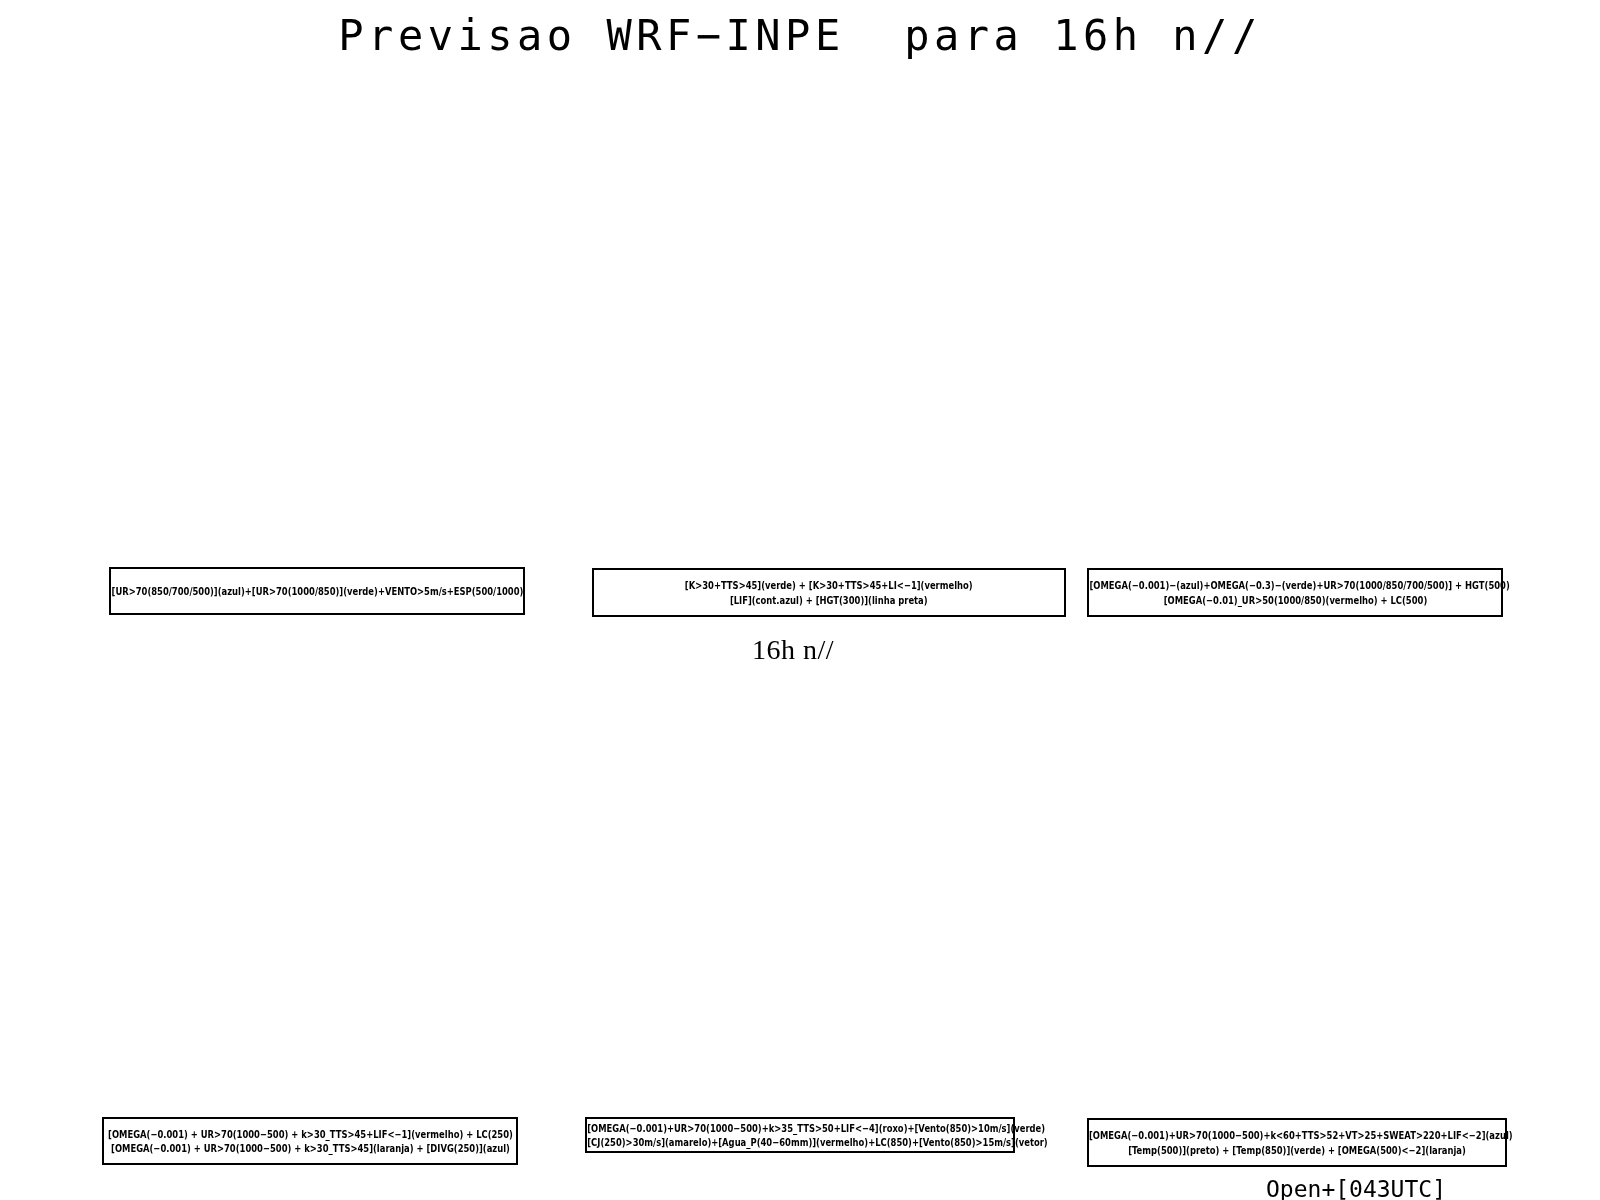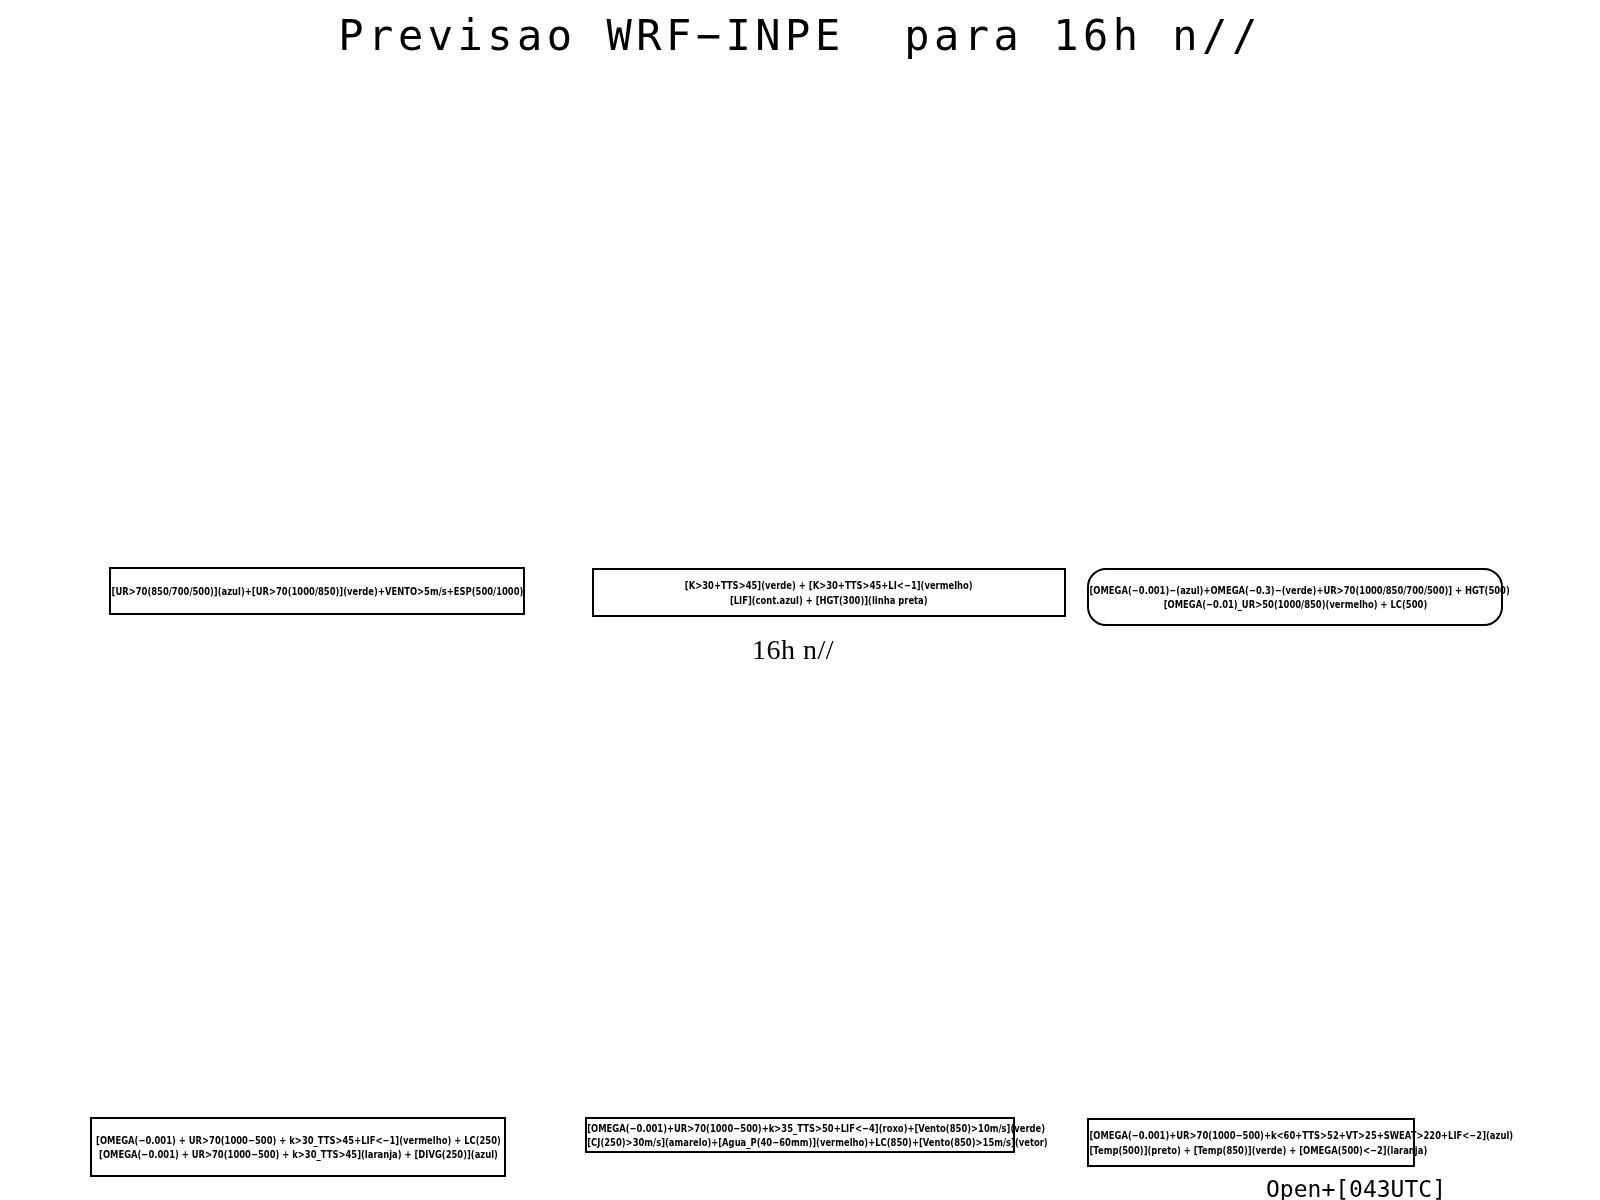--- a/index.html
+++ b/index.html
@@ -44,24 +44,24 @@
     font-family: "DejaVu Sans", sans-serif;
     font-weight: bold;
     font-size: 10.5px;
     line-height: 14.5px;
     white-space: nowrap;
     color: #000;
   }
   .legend-line:empty { display: none; }
   #box-top-left      { left: 97px;   top: 567px;  width: 416px; height: 48px; margin-left: 12px; }
   #box-top-center    { left: 592px;  top: 568px;  width: 474px; height: 49px; }
-  #box-top-right     { left: 1087px; top: 568px;  width: 416px; height: 58px; border-radius: 19px; }
-  #box-bottom-left   { left: 90px;   top: 1117px; width: 416px; height: 60px; }
+  #box-top-right     { left: 1087px; top: 568px;  width: 416px; height: 49px; }
+  #box-bottom-left   { left: 102px;   top: 1117px; width: 416px; height: 48px; }
   #box-bottom-center { left: 585px;  top: 1117px; width: 430px; height: 36px; }
-  #box-bottom-right  { left: 1087px; top: 1118px; width: 328px; height: 49px; }
+  #box-bottom-right  { left: 1087px; top: 1118px; width: 420px; height: 49px; }
   .center-time-label {
     position: absolute;
     left: 693px; top: 634px; width: 200px;
     text-align: center;
     font-family: Liberation Serif, serif;
     font-size: 28px;
     letter-spacing: 0.5px;
     white-space: pre;
     color: #000;
   }

